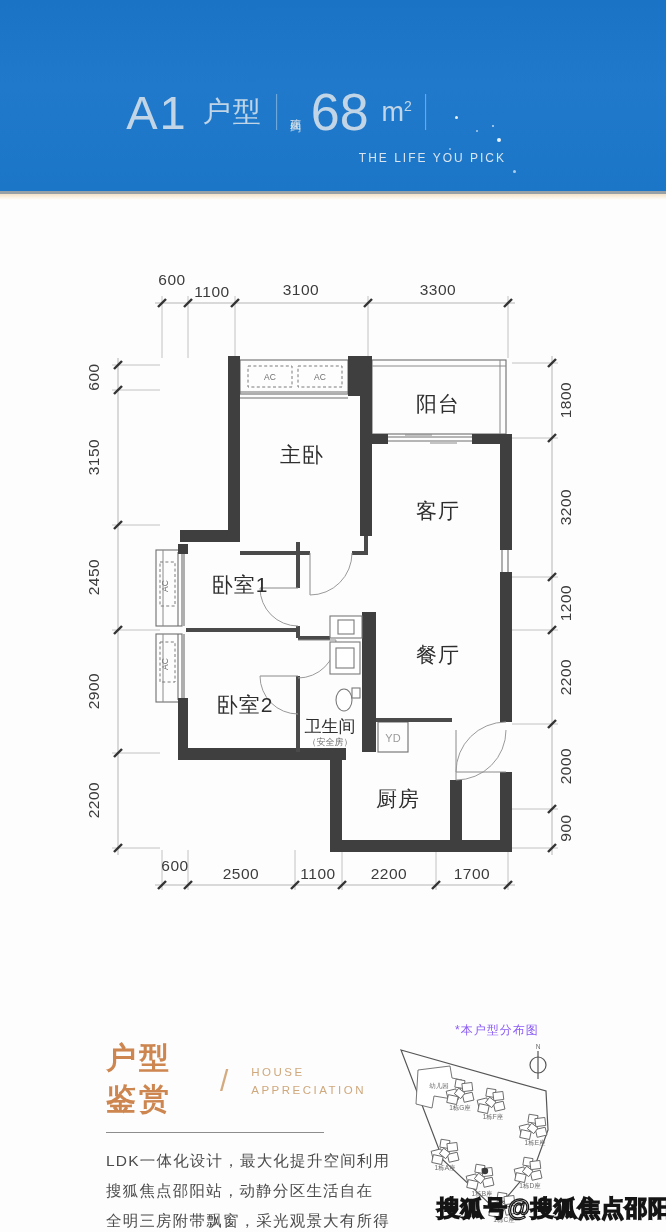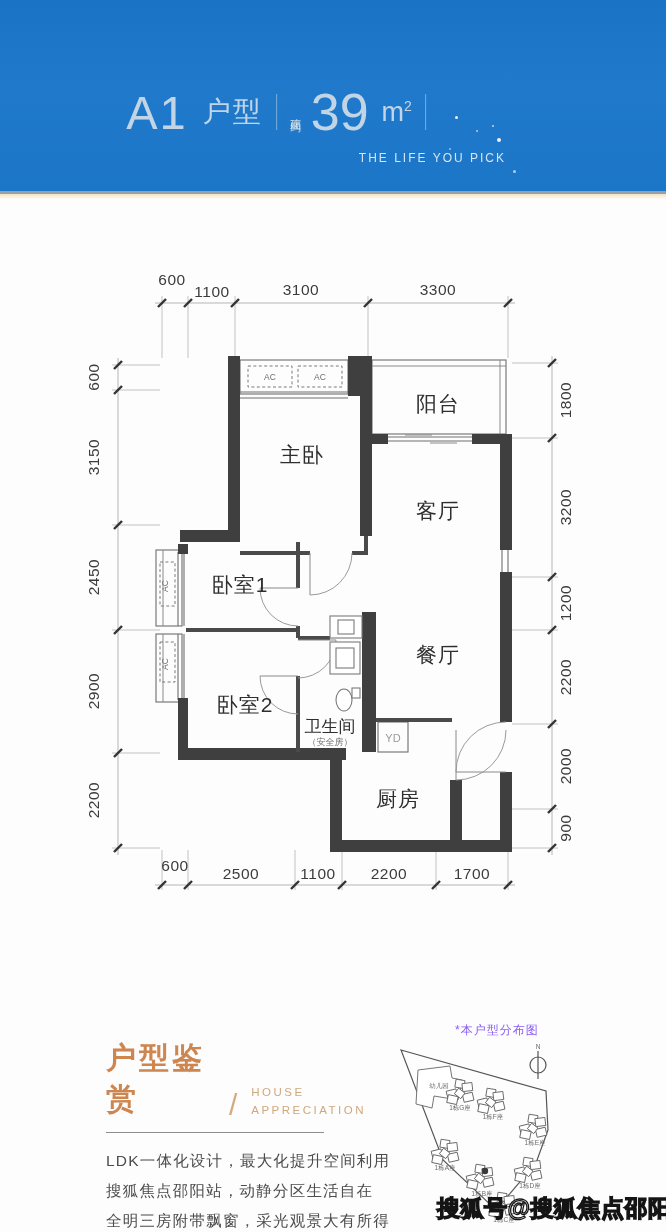--- a/index.html
+++ b/index.html
@@ -42,21 +42,21 @@
   .med { stroke:#4a4a4a; stroke-width:4; fill:none; }
   .arc { stroke:#9a9a9a; stroke-width:1; fill:none; }
   .ext { stroke:#c2c2c2; stroke-width:1; }
   .dimline { stroke:#b5b5b5; stroke-width:1; }
   .tick { stroke:#333; stroke-width:2.4; }
   .dash { stroke:#7a7a7a; stroke-width:1; fill:none; stroke-dasharray:3 2.4; }
   .fix { stroke:#7a7a7a; stroke-width:1.1; fill:#fff; }
 
   
   .appre { position:absolute; top:1038px; left:106px; width:260px; }
-  .appre-head { display:flex; align-items:flex-end; gap:14px; }
+  .appre-head { display:flex; align-items:center; gap:23px; }
   .appre-cn { font-size:30px; color:#cd8650; letter-spacing:3px; font-weight:700; }
   .appre-slash { font-size:30px; color:#d4ab80; font-weight:300; transform:translateY(2px); }
   .appre-en { font-size:11.5px; color:#cfa87c; letter-spacing:2.5px; line-height:1.55; padding-top:5px; }
   .appre-hr { margin-top:12px; width:218px; border-top:1.4px solid #8d8d8d; }
   .appre-body { margin-top:13px; font-size:15.5px; color:#4c4c4c; letter-spacing:1.2px; }
   .appre-body p { line-height:30px; white-space:nowrap; }
 
   .siteplan-title { position:absolute; top:1022px; left:455px; font-size:12px; color:#8b5cf6;
     letter-spacing:1px; }
   .siteplan-svg { position:absolute; top:1038px; left:388px; }
@@ -71,21 +71,21 @@
 <body>
 
 <div class="page">
 
   <div class="header">
     <div class="title-row">
       <span class="t-a1">A1</span>
       <span class="t-suffix">户型</span>
       <span class="vbar"></span>
       <span class="t-jmy">建面约</span>
-      <span class="t-num">39</span>
+      <span class="t-num">68</span>
       <span class="t-unit"><span>m</span><sup>2</sup></span>
       <span class="vbar"></span>
     </div>
     <div class="tagline">THE LIFE YOU PICK</div>
     <span class="dot" style="top:116px; right:208px; width:3px; height:3px;"></span>
     <span class="dot" style="top:130px; right:188px; width:2px; height:2px; opacity:.7;"></span>
     <span class="dot" style="top:138px; right:165px; width:4px; height:4px;"></span>
     <span class="dot" style="top:148px; right:215px; width:2px; height:2px; opacity:.6;"></span>
     <span class="dot" style="top:125px; right:172px; width:2px; height:2px; opacity:.8;"></span>
     <span class="dot" style="top:170px; right:150px; width:3px; height:3px; opacity:.7;"></span>

